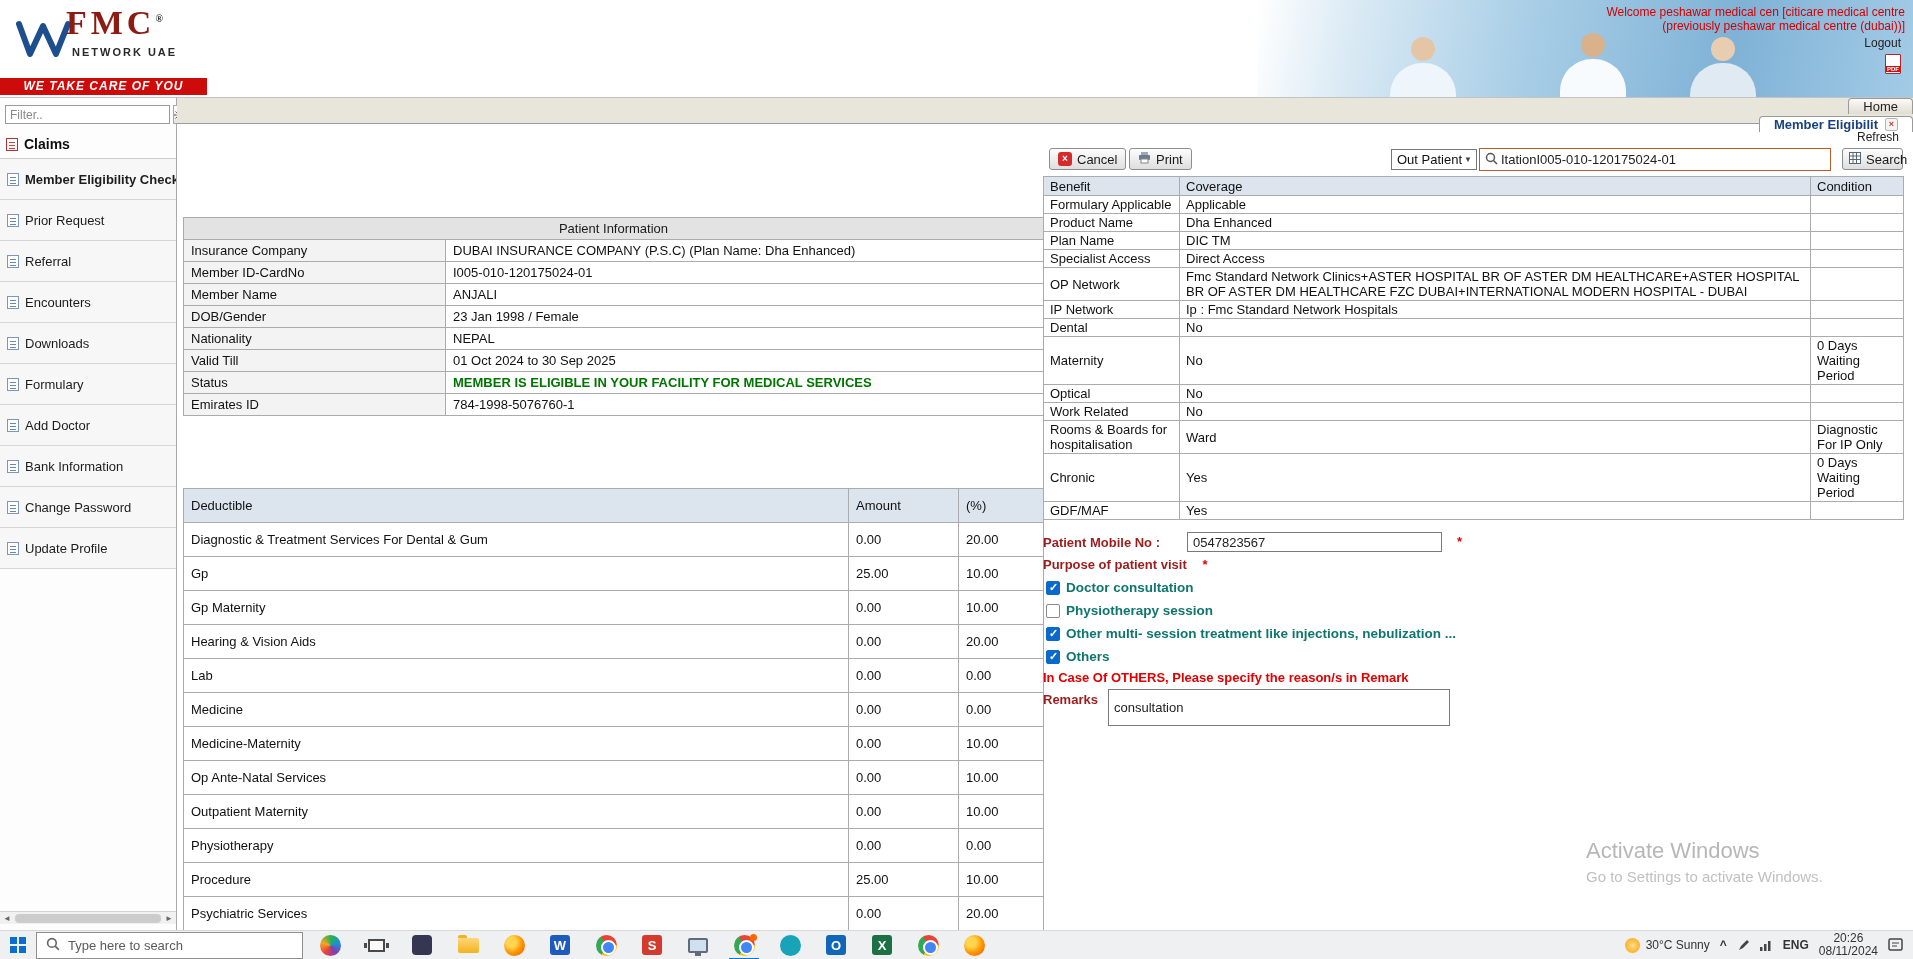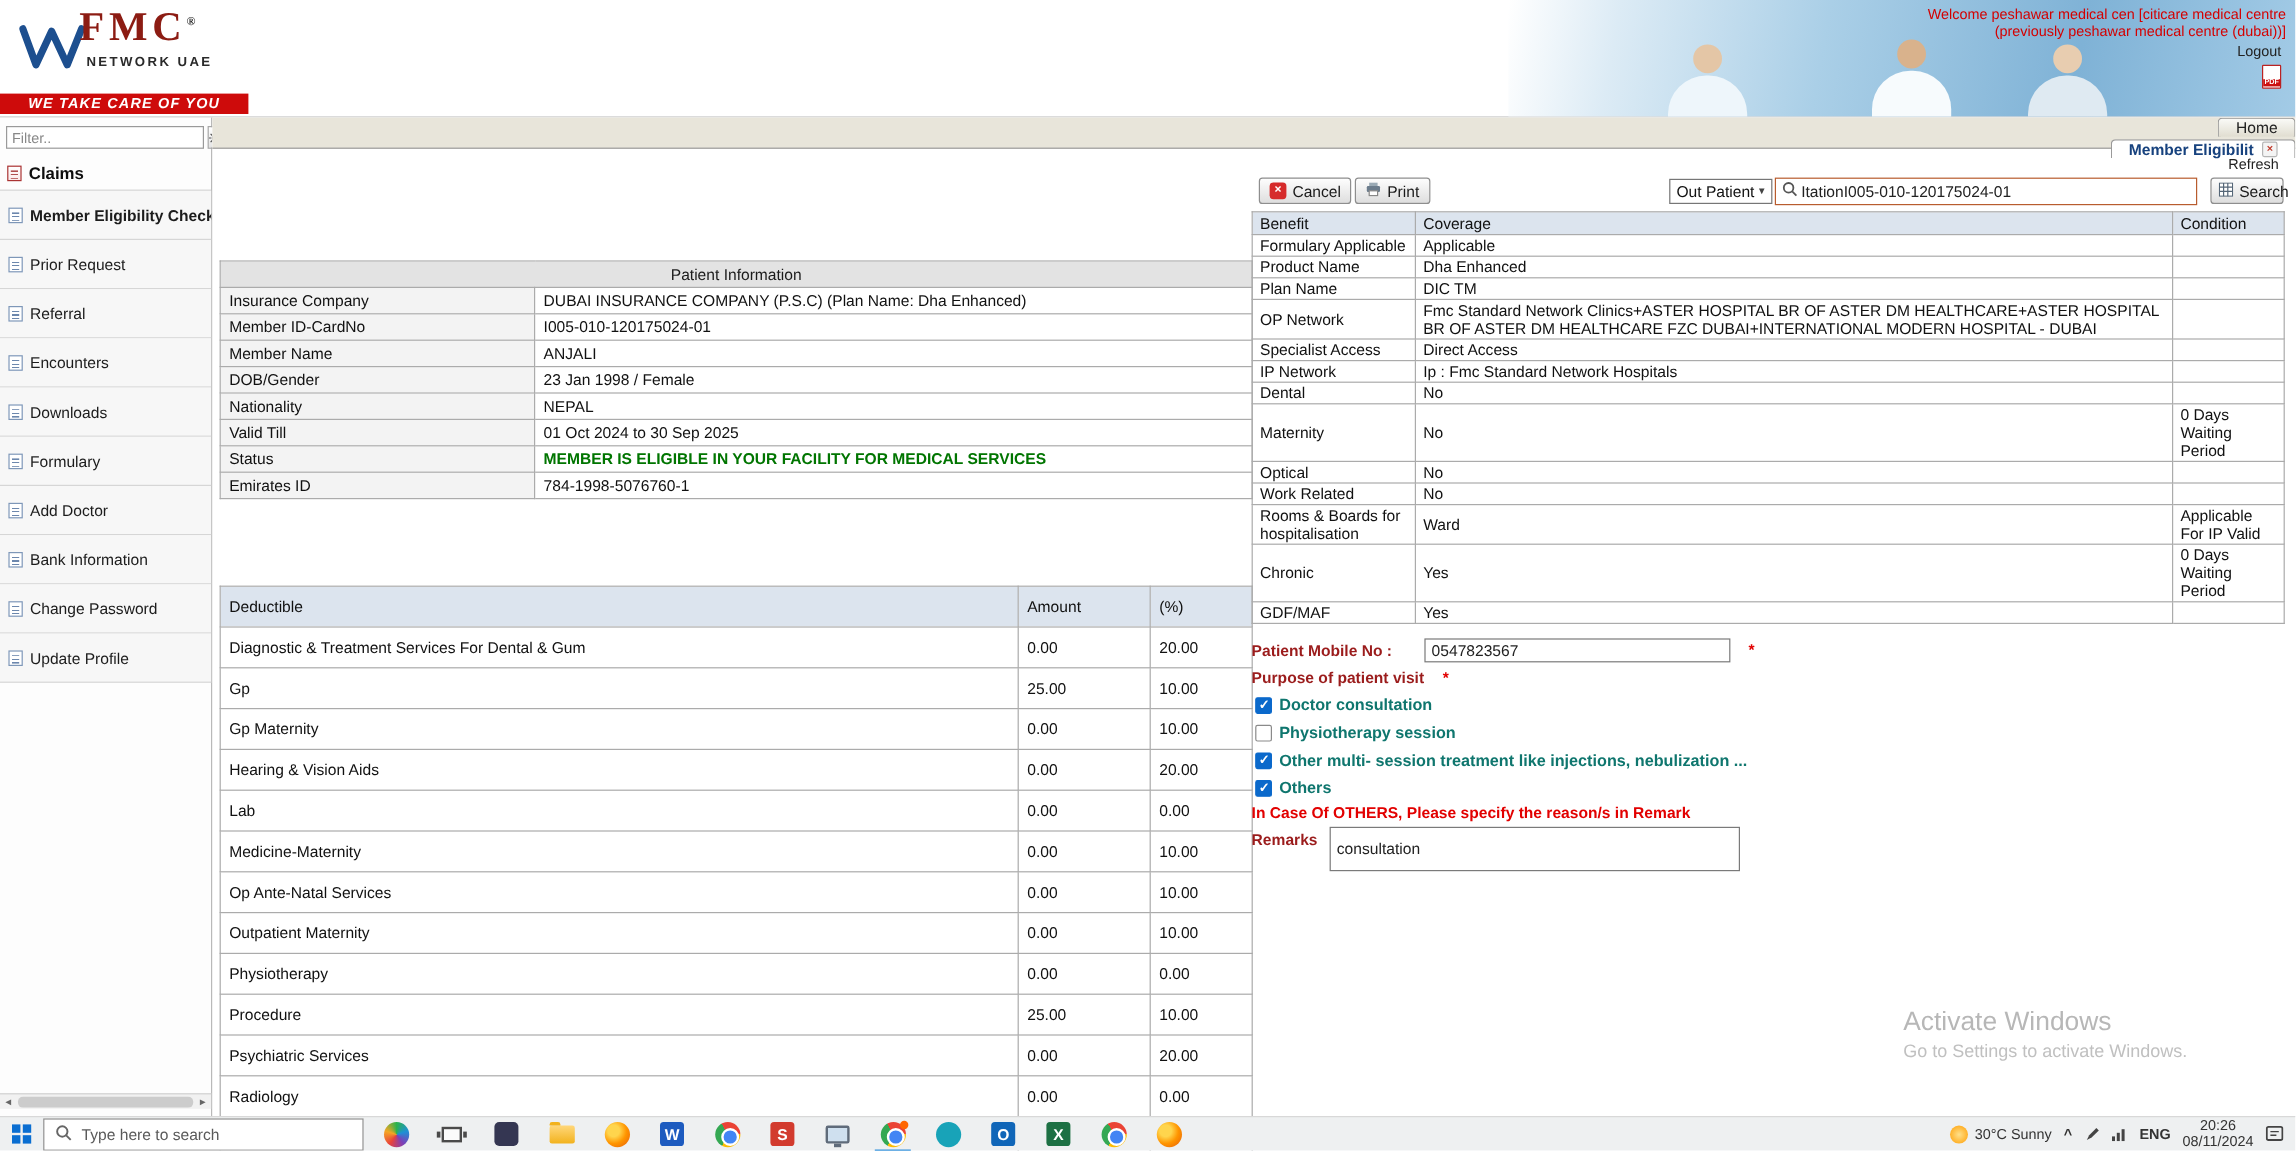--- a/index.html
+++ b/index.html
@@ -336,20 +336,25 @@
             <td>Hearing &amp; Vision Aids</td>
             <td>0.00</td>
             <td>20.00</td>
           </tr>
       <tr>
             <td>Lab</td>
             <td>0.00</td>
             <td>0.00</td>
           </tr>
       <tr>
+            <td>Medicine</td>
+            <td>0.00</td>
+            <td>0.00</td>
+          </tr>
+      <tr>
             <td>Medicine-Maternity</td>
             <td>0.00</td>
             <td>10.00</td>
           </tr>
       <tr>
             <td>Op Ante-Natal Services</td>
             <td>0.00</td>
             <td>10.00</td>
           </tr>
       <tr>
@@ -445,27 +450,27 @@
               <td>Product Name</td>
               <td>Dha Enhanced</td>
               <td></td>
             </tr>
         <tr>
               <td>Plan Name</td>
               <td>DIC TM</td>
               <td></td>
             </tr>
         <tr>
+              <td>Specialist Access</td>
+              <td>Direct Access</td>
+              <td></td>
+            </tr>
+        <tr>
               <td>OP Network</td>
               <td>Fmc Standard Network Clinics+ASTER HOSPITAL BR OF ASTER DM HEALTHCARE+ASTER HOSPITAL BR OF ASTER DM HEALTHCARE FZC DUBAI+INTERNATIONAL MODERN HOSPITAL - DUBAI</td>
-              <td></td>
-            </tr>
-        <tr>
-              <td>Specialist Access</td>
-              <td>Direct Access</td>
               <td></td>
             </tr>
         <tr>
               <td>IP Network</td>
               <td>Ip : Fmc Standard Network Hospitals</td>
               <td></td>
             </tr>
         <tr>
               <td>Dental</td>
               <td>No</td>
@@ -482,21 +487,21 @@
               <td></td>
             </tr>
         <tr>
               <td>Work Related</td>
               <td>No</td>
               <td></td>
             </tr>
         <tr>
               <td>Rooms &amp; Boards for hospitalisation</td>
               <td>Ward</td>
-              <td>Applicable For IP Valid</td>
+              <td>Diagnostic For IP Only</td>
             </tr>
         <tr>
               <td>Chronic</td>
               <td>Yes</td>
               <td>0 Days Waiting Period</td>
             </tr>
         <tr>
               <td>GDF/MAF</td>
               <td>Yes</td>
               <td></td>

